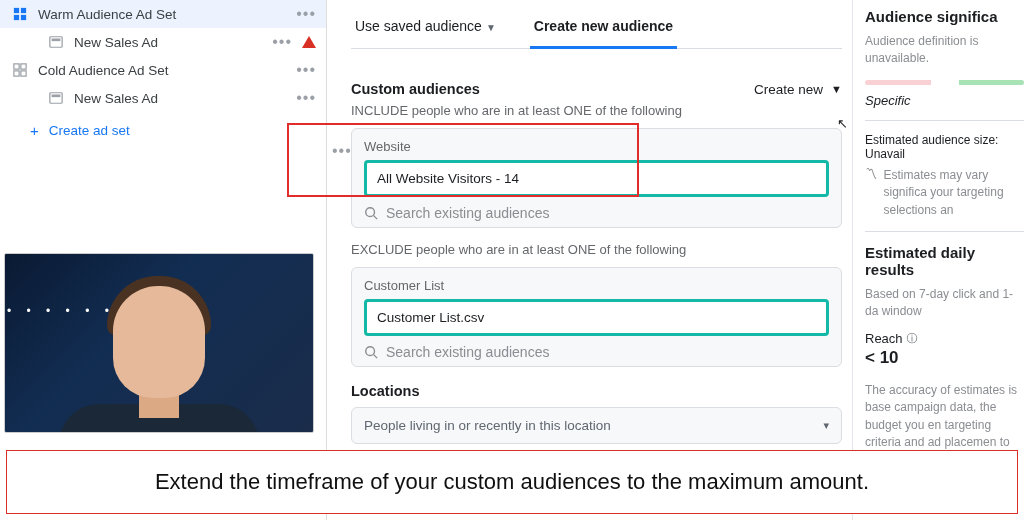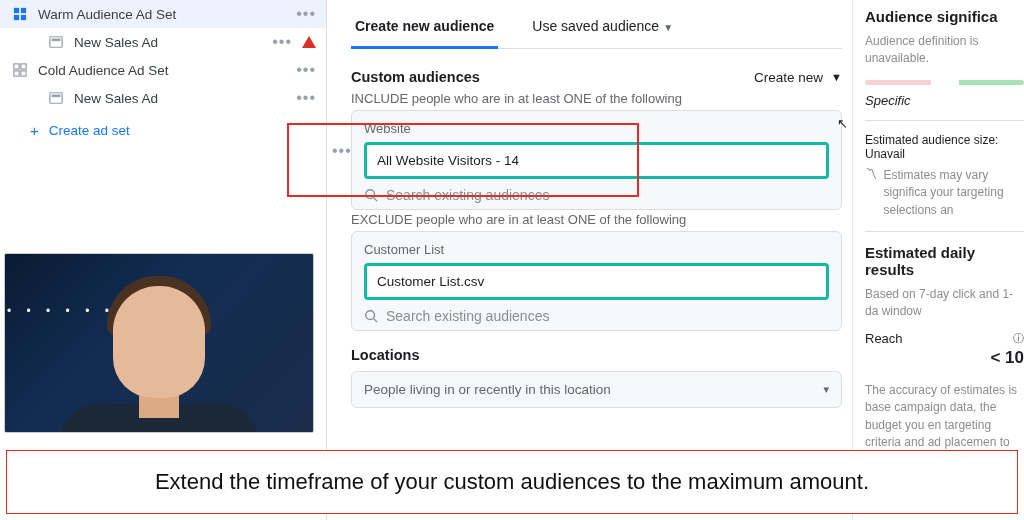--- a/index.html
+++ b/index.html
@@ -22,45 +22,45 @@
   .webcam .hair { position:absolute; left:50%; top:22px; transform:translateX(-50%); width:104px; height:60px; background:#4a3222; border-radius:50px 50px 10px 10px; }
   .webcam .neck { position:absolute; left:50%; top:134px; transform:translateX(-50%); width:40px; height:30px; background:#dba984; }
   .webcam .shirt { position:absolute; left:50%; top:150px; transform:translateX(-50%); width:200px; height:60px; background:#1b2838; border-radius:40px 40px 0 0; }
   .webcam .dotrow::before { content:"• • • • • •"; color:#f7f7f7; font-size:12px; letter-spacing:6px; position:absolute; top:50px; left:2px; }
   
   .main { flex: 1; padding: 0 10px 0 24px; }
   .tabs { display: flex; border-bottom: 1px solid #dadde1; margin-top: 8px; }
   .tab { padding: 10px 4px 12px 4px; font-size: 14px; color: #1c1e21; margin-right: 30px; cursor: pointer; }
   .tab.active { font-weight: 600; border-bottom: 3px solid #1877f2; margin-bottom: -1px; }
   .tab .caret { font-size: 10px; color: #606770; margin-left: 4px; }
-  .section-row { display: flex; justify-content: space-between; align-items: center; margin-top: 20px; }
+  .section-row { display: flex; justify-content: space-between; align-items: center; margin-top: 32px; }
   .section-title { font-size: 14.5px; font-weight: 600; }
   .create-new { font-size: 13.5px; color: #1c1e21; display: flex; align-items: center; cursor: pointer; }
   .create-new .caret { margin-left: 8px; font-size: 11px; }
   .subtext { font-size: 13px; color: #65676b; margin-top: 6px; }
-  .card { background: #f7f8fa; border: 1px solid #dadde1; border-radius: 6px; padding: 10px 12px 6px 12px; margin-top: 4px; }
+  .card { background: #f7f8fa; border: 1px solid #dadde1; border-radius: 6px; padding: 10px 12px 6px 12px; margin-top: 10px; }
   .card .card-label { font-size: 13px; color: #65676b; margin-bottom: 6px; }
   .card .pill { background: #fff; border: 3px solid #14b8a6; border-radius: 4px; padding: 8px 10px; font-size: 13.5px; color: #1c1e21; }
   .search-row { display: flex; align-items: center; margin-top: 8px; color: #8a8d91; font-size: 14px; }
   .search-row .mag { margin-right: 8px; }
   .red-highlight { position: absolute; border: 2px solid #e22c2c; pointer-events: none; }
   .dropdown-field { background:#f7f8fa; border:1px solid #dadde1; border-radius:6px; padding:10px 12px; font-size:13.5px; color:#606770; display:flex; justify-content:space-between; align-items:center; margin-top:8px;gap:24px; }
   
   .right { width: 172px; background: #fff; border-left: 1px solid #e4e6eb; padding: 8px 0 8px 12px; font-size: 12.5px; color: #606770; overflow: hidden; }
   .right h3 { font-size: 15px; color: #1c1e21; font-weight: 700; margin-bottom: 8px; }
   .right .bar { display:flex; height:5px; border-radius:3px; overflow:hidden; margin:12px 0 8px 0; }
   .right .bar .red { flex:1; background:#f9d0d4; }
   .right .bar .green { flex:1; background:#a7e3b5; margin-left:28px; }
   .right .hr { height:1px; background:#dadde1; margin:12px 0; }
   .right .small { font-size:12px; color:#8a8d91; line-height:1.45; }
   .right .row { display:flex; align-items:flex-start; margin-top:6px; }
   .right .row .gicon { margin-right:6px; color:#8a8d91; }
   .right .reach-lbl { display:flex; align-items:center; font-size:13px; color:#1c1e21; }
   .right .reach-lbl .info { font-size:11px; margin-left:4px; color:#606770; }
-  .right .reach-val { font-size:17px; font-weight:700; color:#1c1e21; margin-top:2px;text-align:right; }
+  .right .reach-val { font-size:17px; font-weight:700; color:#1c1e21; margin-top:2px; }
   .cursor-icon { position:absolute; top:116px; right:176px; font-size:13px; color:#222; }
   
   .caption { position: absolute; left: 6px; right: 6px; bottom: 6px; height: 64px; background: #fff; border: 1px solid #d93025; display: flex; align-items: center; justify-content: center; font-size: 22px; color: #101010; }
   
   svg.icon { width:14px; height:14px; display:block; }
 </style>
 </head>
 <body>
 
 <div class="app">
@@ -120,25 +120,25 @@
       <div class="shirt"></div>
       <div class="neck"></div>
       <div class="hair"></div>
       <div class="head"></div>
     </div>
   </div>
   <span class="dots-floating">•••</span>
 
   <div class="main">
     <div class="tabs">
+      <div class="tab">
+        <span>Use saved audience</span><span class="caret">▼</span>
+      </div>
       <div class="tab active">
         <span>Create new audience</span>
-      </div>
-      <div class="tab">
-        <span>Use saved audience</span><span class="caret">▼</span>
       </div>
     </div>
 
     <div class="section-row">
       <div class="section-title">Custom audiences</div>
       <div class="create-new">
         <span>Create new</span>
         <span class="caret">▼</span>
       </div>
     </div>
@@ -153,21 +153,21 @@
         <span class="mag">
           <svg class="icon" viewBox="0 0 16 16">
               <circle cx="7" cy="7" r="5" fill="none" stroke="#8a8d91" stroke-width="1.6"></circle>
               <line x1="11" y1="11" x2="15" y2="15" stroke="#8a8d91" stroke-width="1.6"></line>
             </svg>
         </span>
         <span>Search existing audiences</span>
       </div>
     </div>
 
-    <div class="subtext" style="margin-top:2px;">EXCLUDE people who are in at least ONE of the following</div>
+    <div class="subtext" style="margin-top:14px;">EXCLUDE people who are in at least ONE of the following</div>
     <div class="card">
       <div class="card-label">Customer List</div>
       <div class="pill">
         <span>Customer List.csv</span>
       </div>
       <div class="search-row">
         <span class="mag">
           <svg class="icon" viewBox="0 0 16 16">
               <circle cx="7" cy="7" r="5" fill="none" stroke="#8a8d91" stroke-width="1.6"></circle>
               <line x1="11" y1="11" x2="15" y2="15" stroke="#8a8d91" stroke-width="1.6"></line>
@@ -196,21 +196,21 @@
     <div class="row">
       <span style="font-size:12px;color:#1c1e21;">Estimated audience size: Unavail</span>
     </div>
     <div class="row">
       <span class="gicon">〽</span>
       <span class="small">Estimates may vary significa your targeting selections an</span>
     </div>
     <div class="hr"></div>
     <h3>Estimated daily results</h3>
     <div class="small">Based on 7-day click and 1-da window</div>
-    <div class="reach-lbl" style="margin-top:10px;justify-content:space-between;">
+    <div class="reach-lbl" style="margin-top:10px;">
       <span>Reach</span>
       <span class="info">ⓘ</span>
     </div>
     <div class="reach-val">&lt; 10</div>
     <div class="small" style="margin-top:14px;">The accuracy of estimates is base campaign data, the budget you en targeting criteria and ad placemen to give you an idea of performanc only estimates and don't guarante</div>
   </div>
 </div>
 
 <div class="red-highlight" style="top:123px; left:287px; width:352px; height:74px;"></div>
 <span class="cursor-icon">↖</span>

